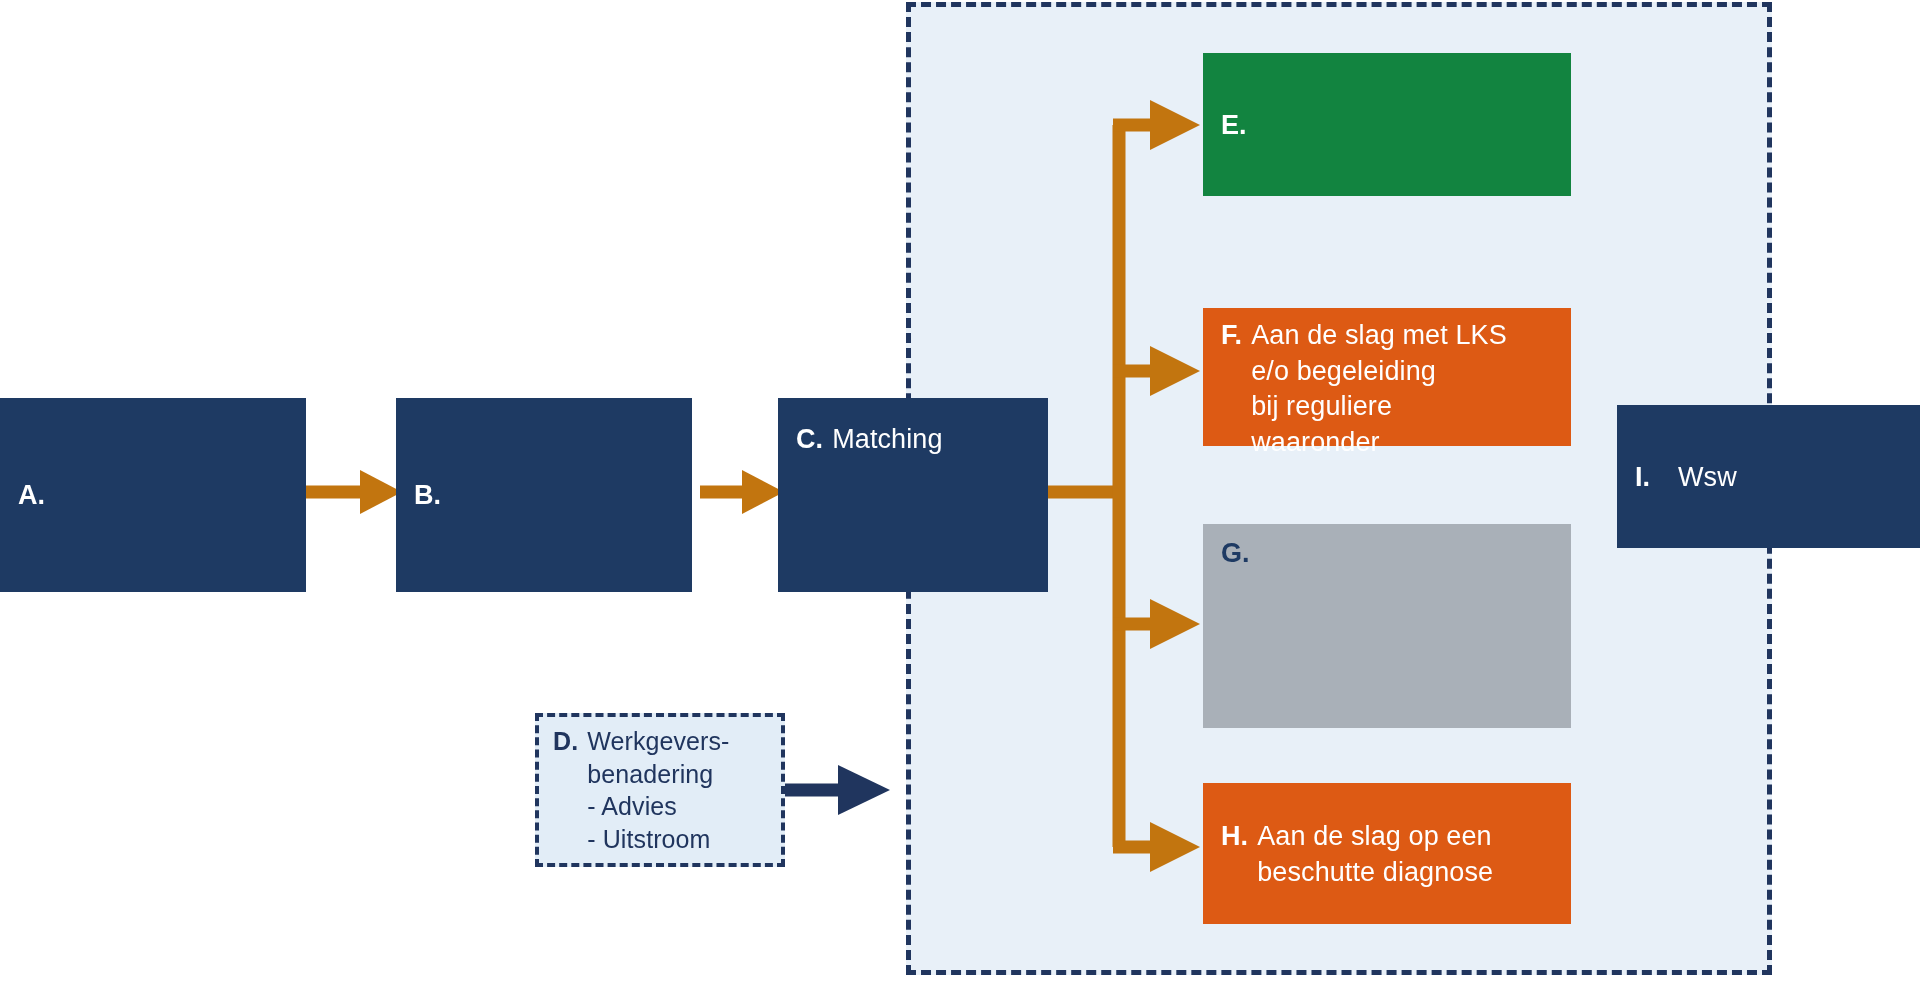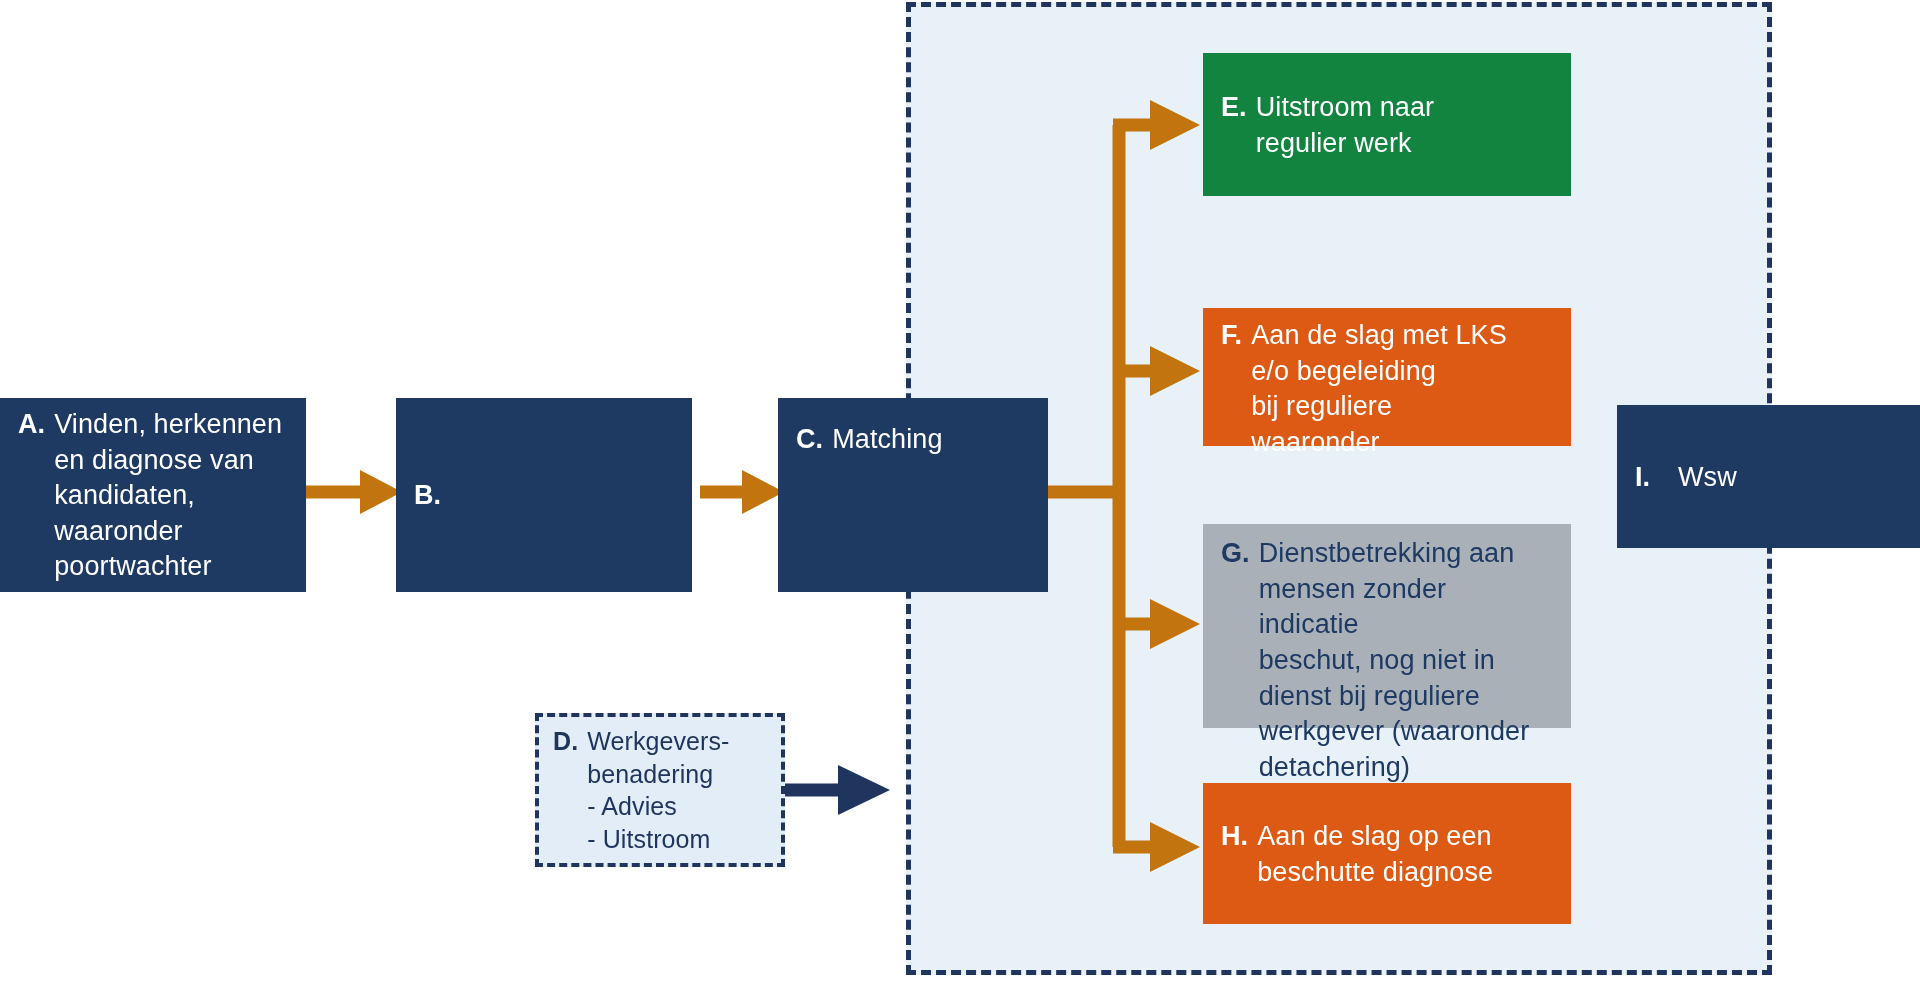--- a/index.html
+++ b/index.html
@@ -122,25 +122,20 @@
 
     <g>
       <line x1="785" y1="790" x2="843" y2="790" stroke="#20355E" stroke-width="13"></line>
       <polygon points="838,765 890,790 838,815" fill="#20355E"></polygon>
     </g>
   </svg>
 
   <div class="box box-navy vcenter" style="left:0px; top:398px; width:306px; height:194px;">
     <div class="box-body">
       <span class="box-letter">A.</span>
-      <span class="box-text">Vinden, herkennen
-en diagnose van
-kandidaten,
-waaronder
-poortwachter</span>
     </div>
   </div>
 
   <div class="box box-navy vcenter" style="left:396px; top:398px; width:296px; height:194px;">
     <div class="box-body">
       <span class="box-letter">B.</span>
     </div>
   </div>
 
   <div class="box box-navy" style="left:778px; top:398px; width:270px; height:194px; padding-top:24px;">
@@ -156,44 +151,36 @@
       <span class="box-text">Werkgevers-
 benadering
 - Advies
 - Uitstroom</span>
     </div>
   </div>
 
   <div class="box box-green vcenter" style="left:1203px; top:53px; width:368px; height:143px;">
     <div class="box-body">
       <span class="box-letter">E.</span>
-      <span class="box-text">Uitstroom naar
-regulier werk</span>
     </div>
   </div>
 
   <div class="box box-orange" style="left:1203px; top:308px; width:368px; height:138px; padding-top:10px;">
     <div class="box-body">
       <span class="box-letter">F.</span>
       <span class="box-text">Aan de slag met LKS
 e/o begeleiding
 bij reguliere
 waaronder</span>
     </div>
   </div>
 
   <div class="box box-gray" style="left:1203px; top:524px; width:368px; height:204px; padding-top:12px;">
     <div class="box-body">
       <span class="box-letter">G.</span>
-      <span class="box-text">Dienstbetrekking aan
-mensen zonder indicatie
-beschut, nog niet in
-dienst bij reguliere
-werkgever (waaronder
-detachering)</span>
     </div>
   </div>
 
   <div class="box box-orange vcenter" style="left:1203px; top:783px; width:368px; height:141px;">
     <div class="box-body">
       <span class="box-letter">H.</span>
       <span class="box-text">Aan de slag op een
 beschutte diagnose</span>
     </div>
   </div>

